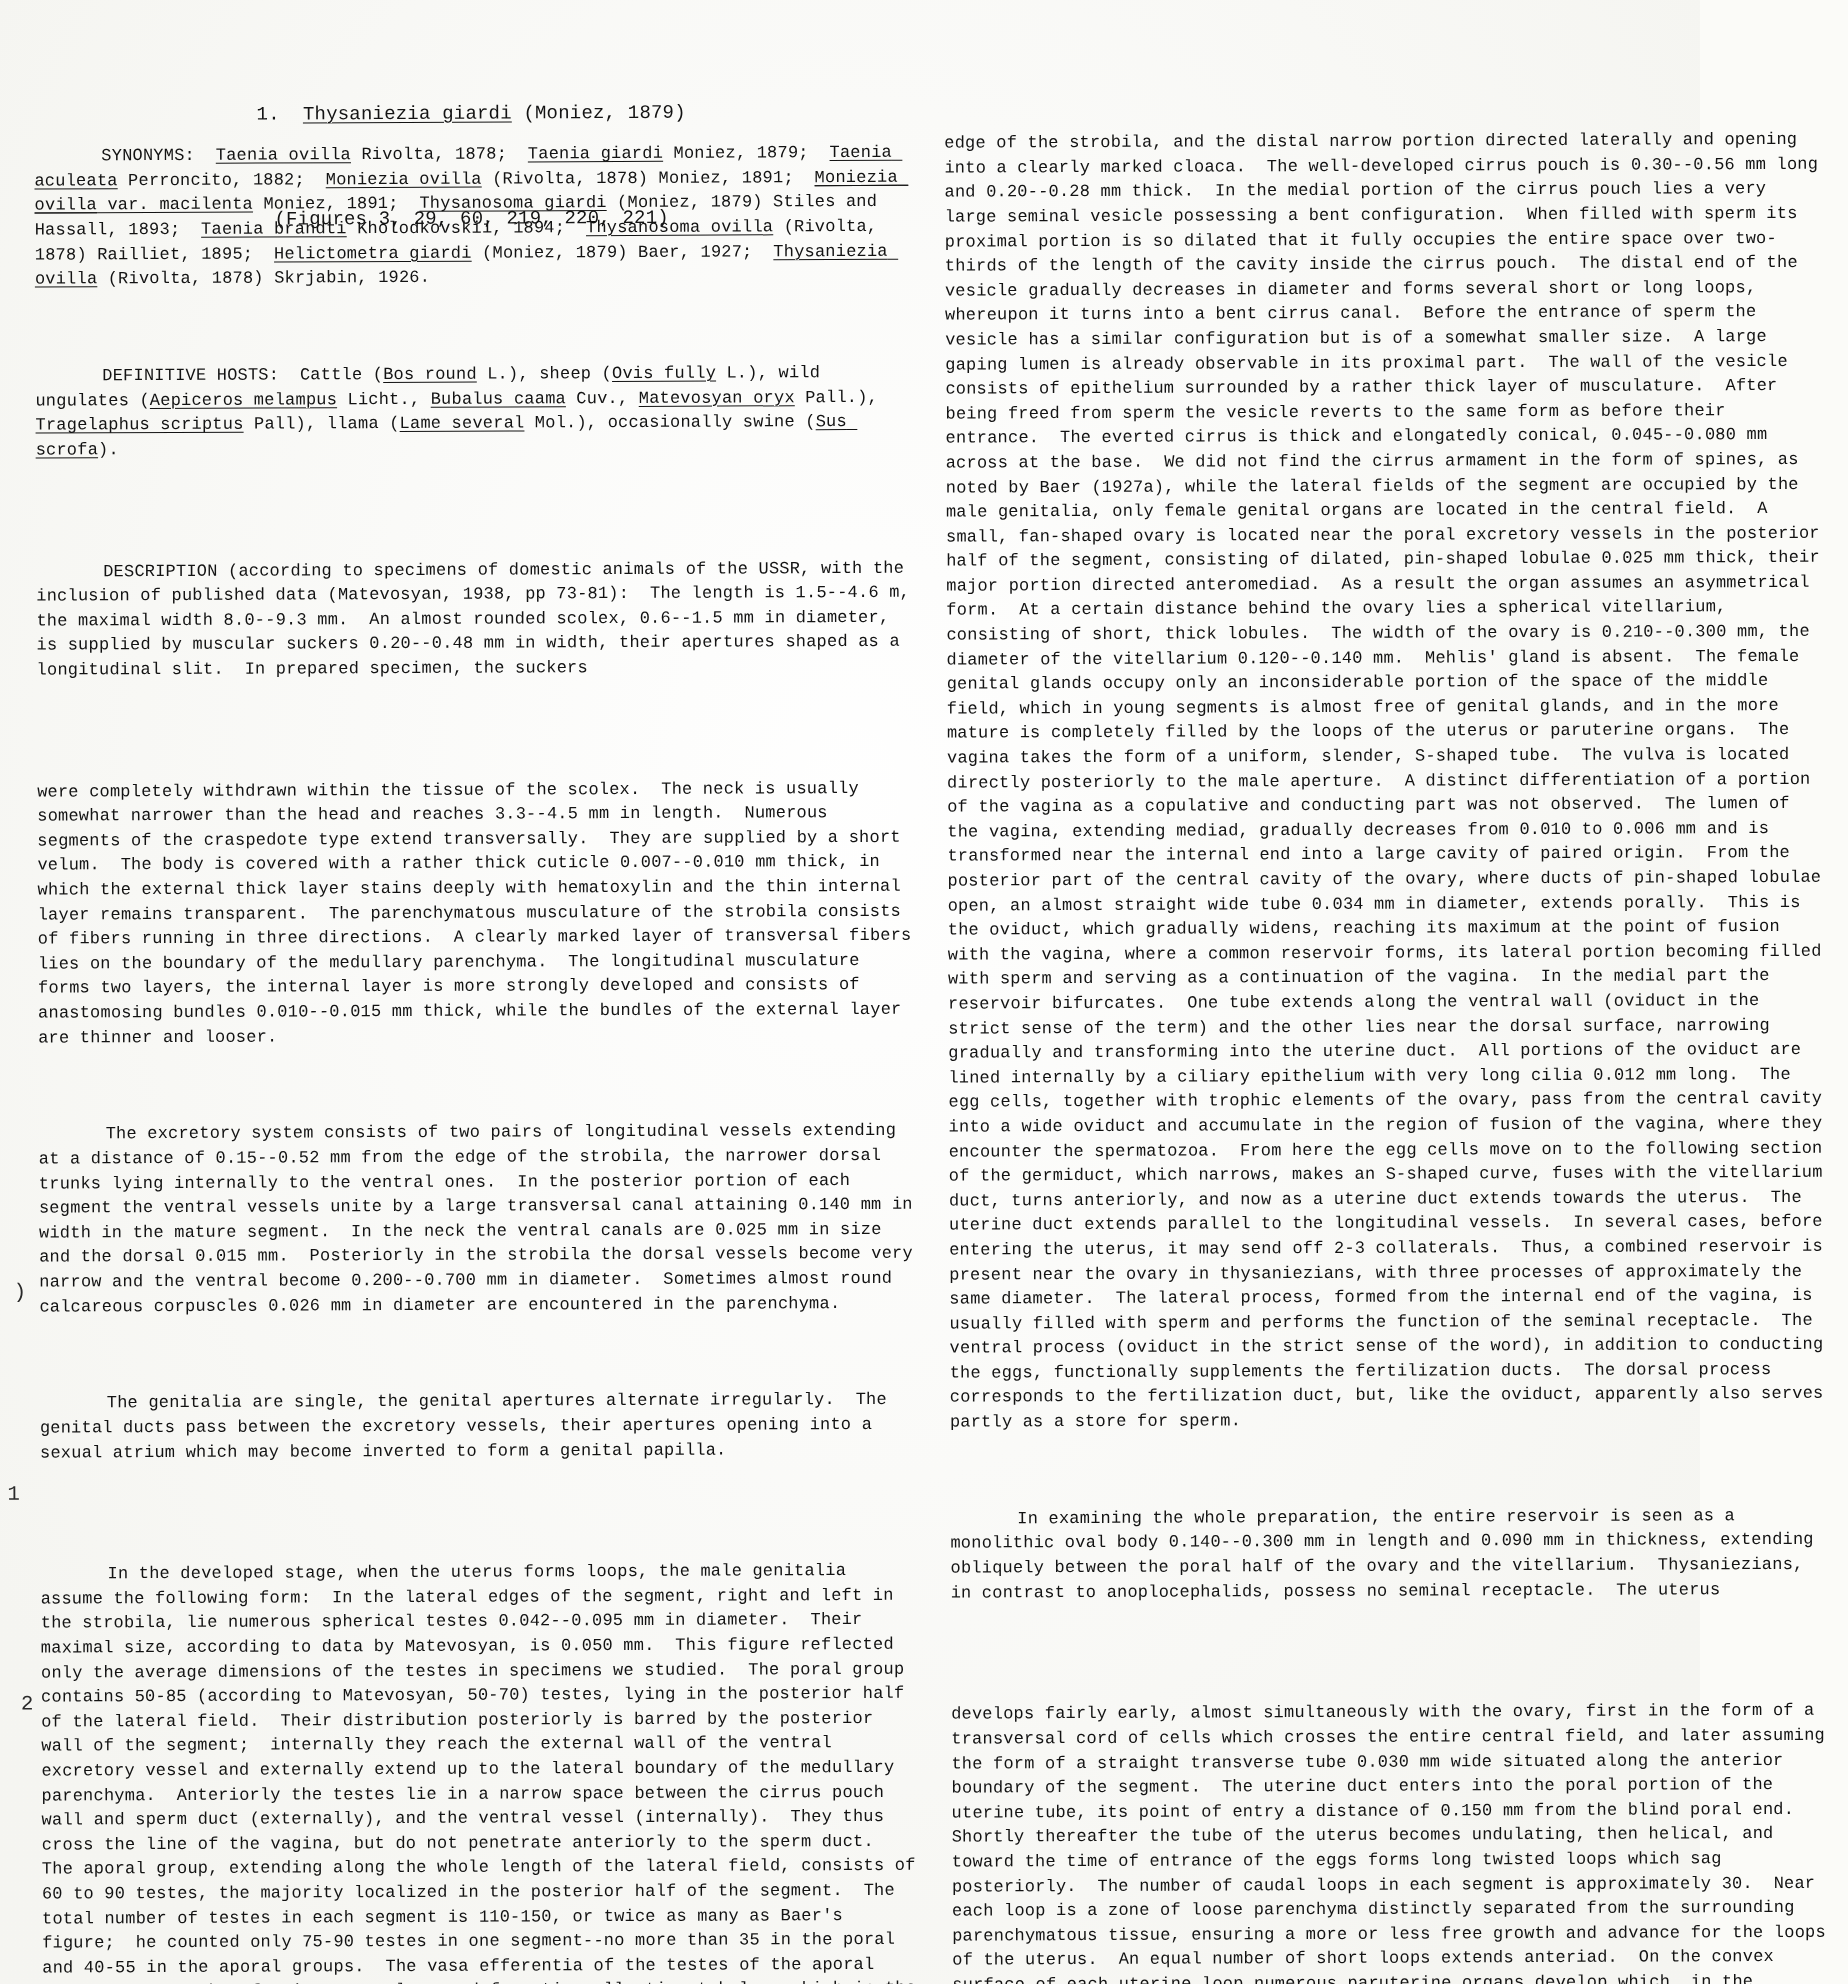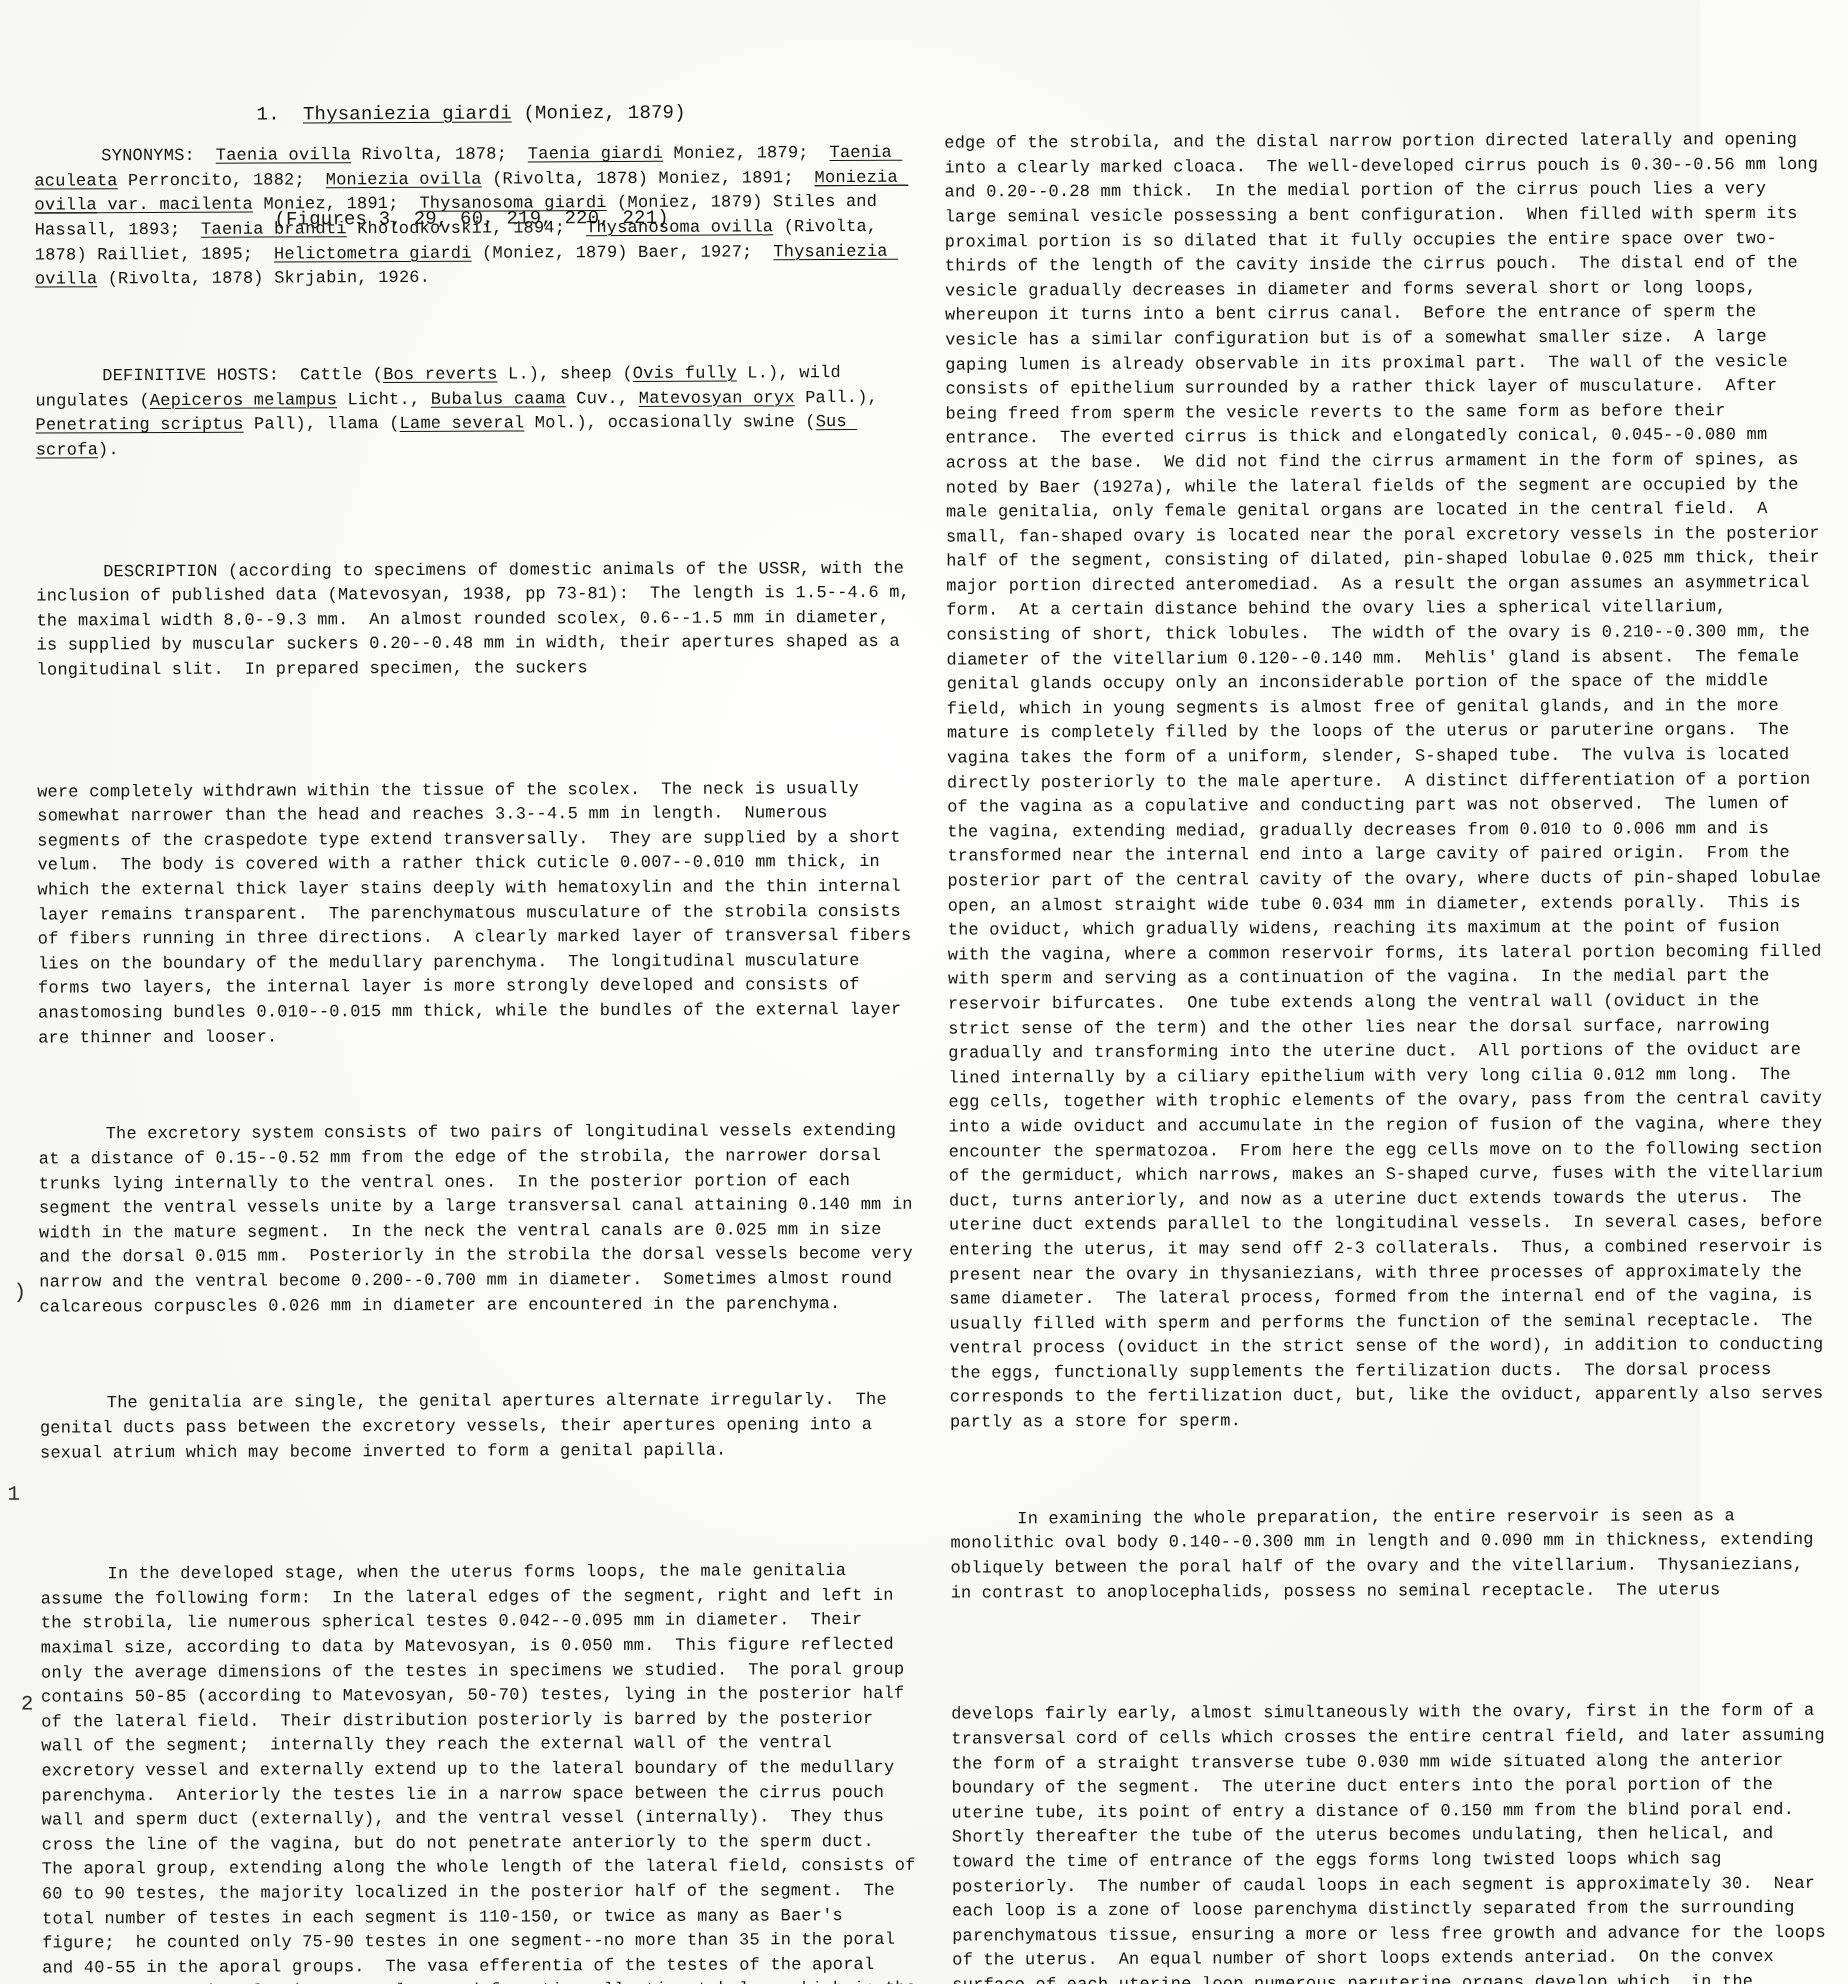--- a/index.html
+++ b/index.html
@@ -75,21 +75,21 @@
       <div>1.  <u>Thysaniezia giardi</u> (Moniez, 1879)</div>
       <div>(Figures 3, 29, 60, 219, 220, 221)</div>
     </div>
 
     <span class="margin-mark mark-paren">)</span>
     <span class="margin-mark mark-one">1</span>
     <span class="margin-mark mark-two">2</span>
 
     <div class="col col-left">
       <p class="para">SYNONYMS:  <u>Taenia ovilla</u> Rivolta, 1878;  <u>Taenia giardi</u> Moniez, 1879;  <u>Taenia aculeata</u> Perroncito, 1882;  <u>Moniezia ovilla</u> (Rivolta, 1878) Moniez, 1891;  <u><u>Moniezia ovilla</u> var. macilenta</u> Moniez, 1891;  <u>Thysanosoma giardi</u> (Moniez, 1879) Stiles and Hassall, 1893;  <u>Taenia brandti</u> Kholodkovskii, 1894;  <u>Thysanosoma ovilla</u> (Rivolta, 1878) Railliet, 1895;  <u>Helictometra giardi</u> (Moniez, 1879) Baer, 1927;  <u>Thysaniezia ovilla</u> (Rivolta, 1878) Skrjabin, 1926.</p>
-      <p class="para gap-lg">DEFINITIVE HOSTS:  Cattle (<u>Bos reverts</u> L.), sheep (<u>Ovis fully</u> L.), wild ungulates (<u>Aepiceros melampus</u> Licht., <u>Bubalus caama</u> Cuv., <u>Matevosyan oryx</u> Pall.), <u>Penetrating scriptus</u> Pall), llama (<u>Lame several</u> Mol.), occasionally swine (<u>Sus scrofa</u>).</p>
+      <p class="para gap-lg">DEFINITIVE HOSTS:  Cattle (<u>Bos round</u> L.), sheep (<u>Ovis fully</u> L.), wild ungulates (<u>Aepiceros melampus</u> Licht., <u>Bubalus caama</u> Cuv., <u>Matevosyan oryx</u> Pall.), <u>Tragelaphus scriptus</u> Pall), llama (<u>Lame several</u> Mol.), occasionally swine (<u>Sus scrofa</u>).</p>
       <p class="para gap-lg">DESCRIPTION (according to specimens of domestic animals of the USSR, with the inclusion of published data (Matevosyan, 1938, pp 73-81):  The length is 1.5--4.6 m, the maximal width 8.0--9.3 mm.  An almost rounded scolex, 0.6--1.5 mm in diameter, is supplied by muscular suckers 0.20--0.48 mm in width, their apertures shaped as a longitudinal slit.  In prepared specimen, the suckers</p>
       <p class="para noindent">were completely withdrawn within the tissue of the scolex.  The neck is usually somewhat narrower than the head and reaches 3.3--4.5 mm in length.  Numerous segments of the craspedote type extend transversally.  They are supplied by a short velum.  The body is covered with a rather thick cuticle 0.007--0.010 mm thick, in which the external thick layer stains deeply with hematoxylin and the thin internal layer remains transparent.  The parenchymatous musculature of the strobila consists of fibers running in three directions.  A clearly marked layer of transversal fibers lies on the boundary of the medullary parenchyma.  The longitudinal musculature forms two layers, the internal layer is more strongly developed and consists of anastomosing bundles 0.010--0.015 mm thick, while the bundles of the external layer are thinner and looser.</p>
       <p class="para">The excretory system consists of two pairs of longitudinal vessels extending at a distance of 0.15--0.52 mm from the edge of the strobila, the narrower dorsal trunks lying internally to the ventral ones.  In the posterior portion of each segment the ventral vessels unite by a large transversal canal attaining 0.140 mm in width in the mature segment.  In the neck the ventral canals are 0.025 mm in size and the dorsal 0.015 mm.  Posteriorly in the strobila the dorsal vessels become very narrow and the ventral become 0.200--0.700 mm in diameter.  Sometimes almost round calcareous corpuscles 0.026 mm in diameter are encountered in the parenchyma.</p>
       <p class="para gap-lg">The genitalia are single, the genital apertures alternate irregularly.  The genital ducts pass between the excretory vessels, their apertures opening into a sexual atrium which may become inverted to form a genital papilla.</p>
       <p class="para">In the developed stage, when the uterus forms loops, the male genitalia assume the following form:  In the lateral edges of the segment, right and left in the strobila, lie numerous spherical testes 0.042--0.095 mm in diameter.  Their maximal size, according to data by Matevosyan, is 0.050 mm.  This figure reflected only the average dimensions of the testes in specimens we studied.  The poral group contains 50-85 (according to Matevosyan, 50-70) testes, lying in the posterior half of the lateral field.  Their distribution posteriorly is barred by the posterior wall of the segment;  internally they reach the external wall of the ventral excretory vessel and externally extend up to the lateral boundary of the medullary parenchyma.  Anteriorly the testes lie in a narrow space between the cirrus pouch wall and sperm duct (externally), and the ventral vessel (internally).  They thus cross the line of the vagina, but do not penetrate anteriorly to the sperm duct.  The aporal group, extending along the whole length of the lateral field, consists of 60 to 90 testes, the majority localized in the posterior half of the segment.  The total number of testes in each segment is 110-150, or twice as many as Baer's figure;  he counted only 75-90 testes in one segment--no more than 35 in the poral and 40-55 in the aporal groups.  The vasa efferentia of the testes of the aporal group fuse together forming several vasa deferentia collecting tubules, which in the posterior half of the segment cross the excretory vessels dorsally.  Penetrating into the central field, they form a larger canal which extends transversally in the form of a single, almost straight tube, 0.005--0.010 mm thick, or else form anastomosing collaterals.  A similar collecting canal extends medially from the poral group of testes and, failing to reach the medial line, it fuses with the opposite canal, forming a single sperm duct [sic].  The point of fusion is usually located medially to the vitellarium or dorsally to the female genital glands.  Initially the sperm duct has the form of a straight thin tubule passing obliquely anterolaterad dorsally to the ovary.  It passes between the excretory vessels and extends in the lateral field nearer to the anterior edge of the segment.  In the lateral field the sperm duct forms a complicated helix of large convolutions surrounded by glandular cells, the axis of the helix extends obliquely posteroanteriad.  When filled with sperm its lumen in this region may become uniformly expanded to 0.070 mm.  The cirrus pouch takes the form of a well-developed, peculiarly bent muscular sac of a pyriform outline, its largest portion directed anteriorly, almost parallel to the</p>
     </div>
 
     <div class="col col-right">
       <p class="para noindent">edge of the strobila, and the distal narrow portion directed laterally and opening into a clearly marked cloaca.  The well-developed cirrus pouch is 0.30--0.56 mm long and 0.20--0.28 mm thick.  In the medial portion of the cirrus pouch lies a very large seminal vesicle possessing a bent configuration.  When filled with sperm its proximal portion is so dilated that it fully occupies the entire space over two-thirds of the length of the cavity inside the cirrus pouch.  The distal end of the vesicle gradually decreases in diameter and forms several short or long loops, whereupon it turns into a bent cirrus canal.  Before the entrance of sperm the vesicle has a similar configuration but is of a somewhat smaller size.  A large gaping lumen is already observable in its proximal part.  The wall of the vesicle consists of epithelium surrounded by a rather thick layer of musculature.  After being freed from sperm the vesicle reverts to the same form as before their entrance.  The everted cirrus is thick and elongatedly conical, 0.045--0.080 mm across at the base.  We did not find the cirrus armament in the form of spines, as noted by Baer (1927a), while the lateral fields of the segment are occupied by the male genitalia, only female genital organs are located in the central field.  A small, fan-shaped ovary is located near the poral excretory vessels in the posterior half of the segment, consisting of dilated, pin-shaped lobulae 0.025 mm thick, their major portion directed anteromediad.  As a result the organ assumes an asymmetrical form.  At a certain distance behind the ovary lies a spherical vitellarium, consisting of short, thick lobules.  The width of the ovary is 0.210--0.300 mm, the diameter of the vitellarium 0.120--0.140 mm.  Mehlis' gland is absent.  The female genital glands occupy only an inconsiderable portion of the space of the middle field, which in young segments is almost free of genital glands, and in the more mature is completely filled by the loops of the uterus or paruterine organs.  The vagina takes the form of a uniform, slender, S-shaped tube.  The vulva is located directly posteriorly to the male aperture.  A distinct differentiation of a portion of the vagina as a copulative and conducting part was not observed.  The lumen of the vagina, extending mediad, gradually decreases from 0.010 to 0.006 mm and is transformed near the internal end into a large cavity of paired origin.  From the posterior part of the central cavity of the ovary, where ducts of pin-shaped lobulae open, an almost straight wide tube 0.034 mm in diameter, extends porally.  This is the oviduct, which gradually widens, reaching its maximum at the point of fusion with the vagina, where a common reservoir forms, its lateral portion becoming filled with sperm and serving as a continuation of the vagina.  In the medial part the reservoir bifurcates.  One tube extends along the ventral wall (oviduct in the strict sense of the term) and the other lies near the dorsal surface, narrowing gradually and transforming into the uterine duct.  All portions of the oviduct are lined internally by a ciliary epithelium with very long cilia 0.012 mm long.  The egg cells, together with trophic elements of the ovary, pass from the central cavity into a wide oviduct and accumulate in the region of fusion of the vagina, where they encounter the spermatozoa.  From here the egg cells move on to the following section of the germiduct, which narrows, makes an S-shaped curve, fuses with the vitellarium duct, turns anteriorly, and now as a uterine duct extends towards the uterus.  The uterine duct extends parallel to the longitudinal vessels.  In several cases, before entering the uterus, it may send off 2-3 collaterals.  Thus, a combined reservoir is present near the ovary in thysaniezians, with three processes of approximately the same diameter.  The lateral process, formed from the internal end of the vagina, is usually filled with sperm and performs the function of the seminal receptacle.  The ventral process (oviduct in the strict sense of the word), in addition to conducting the eggs, functionally supplements the fertilization ducts.  The dorsal process corresponds to the fertilization duct, but, like the oviduct, apparently also serves partly as a store for sperm.</p>
       <p class="para gap-lg">In examining the whole preparation, the entire reservoir is seen as a monolithic oval body 0.140--0.300 mm in length and 0.090 mm in thickness, extending obliquely between the poral half of the ovary and the vitellarium.  Thysaniezians, in contrast to anoplocephalids, possess no seminal receptacle.  The uterus</p>

